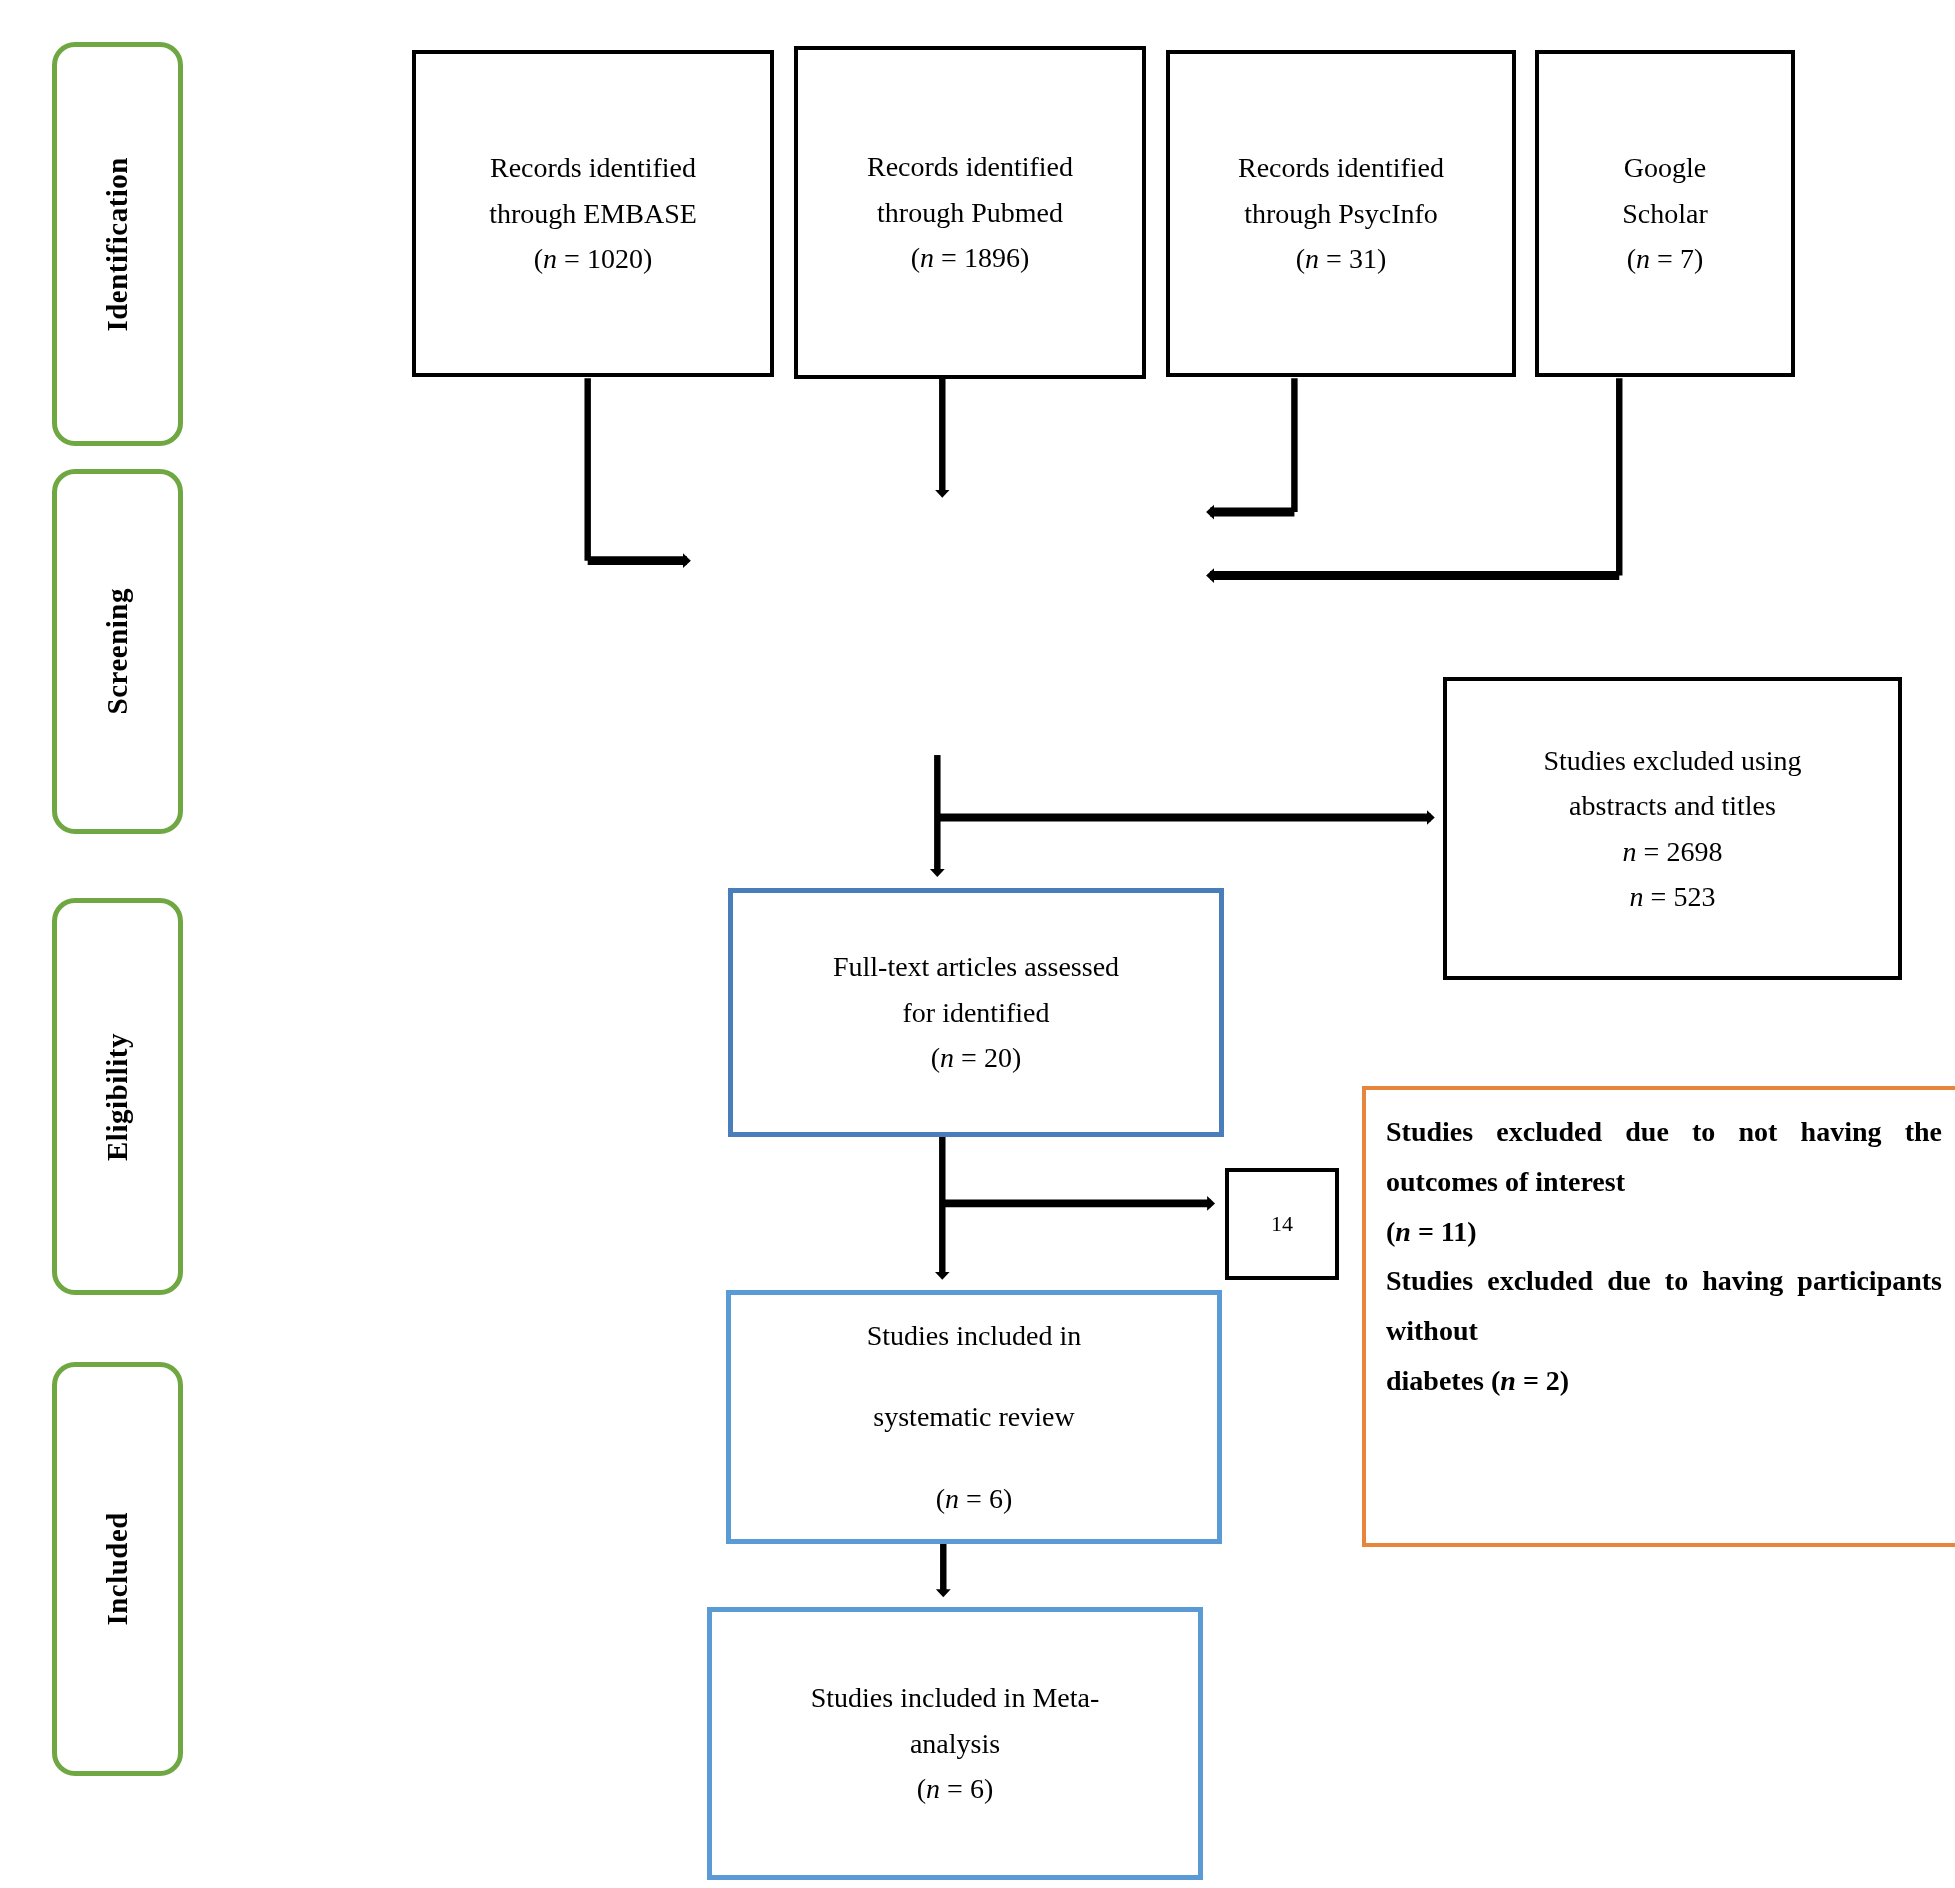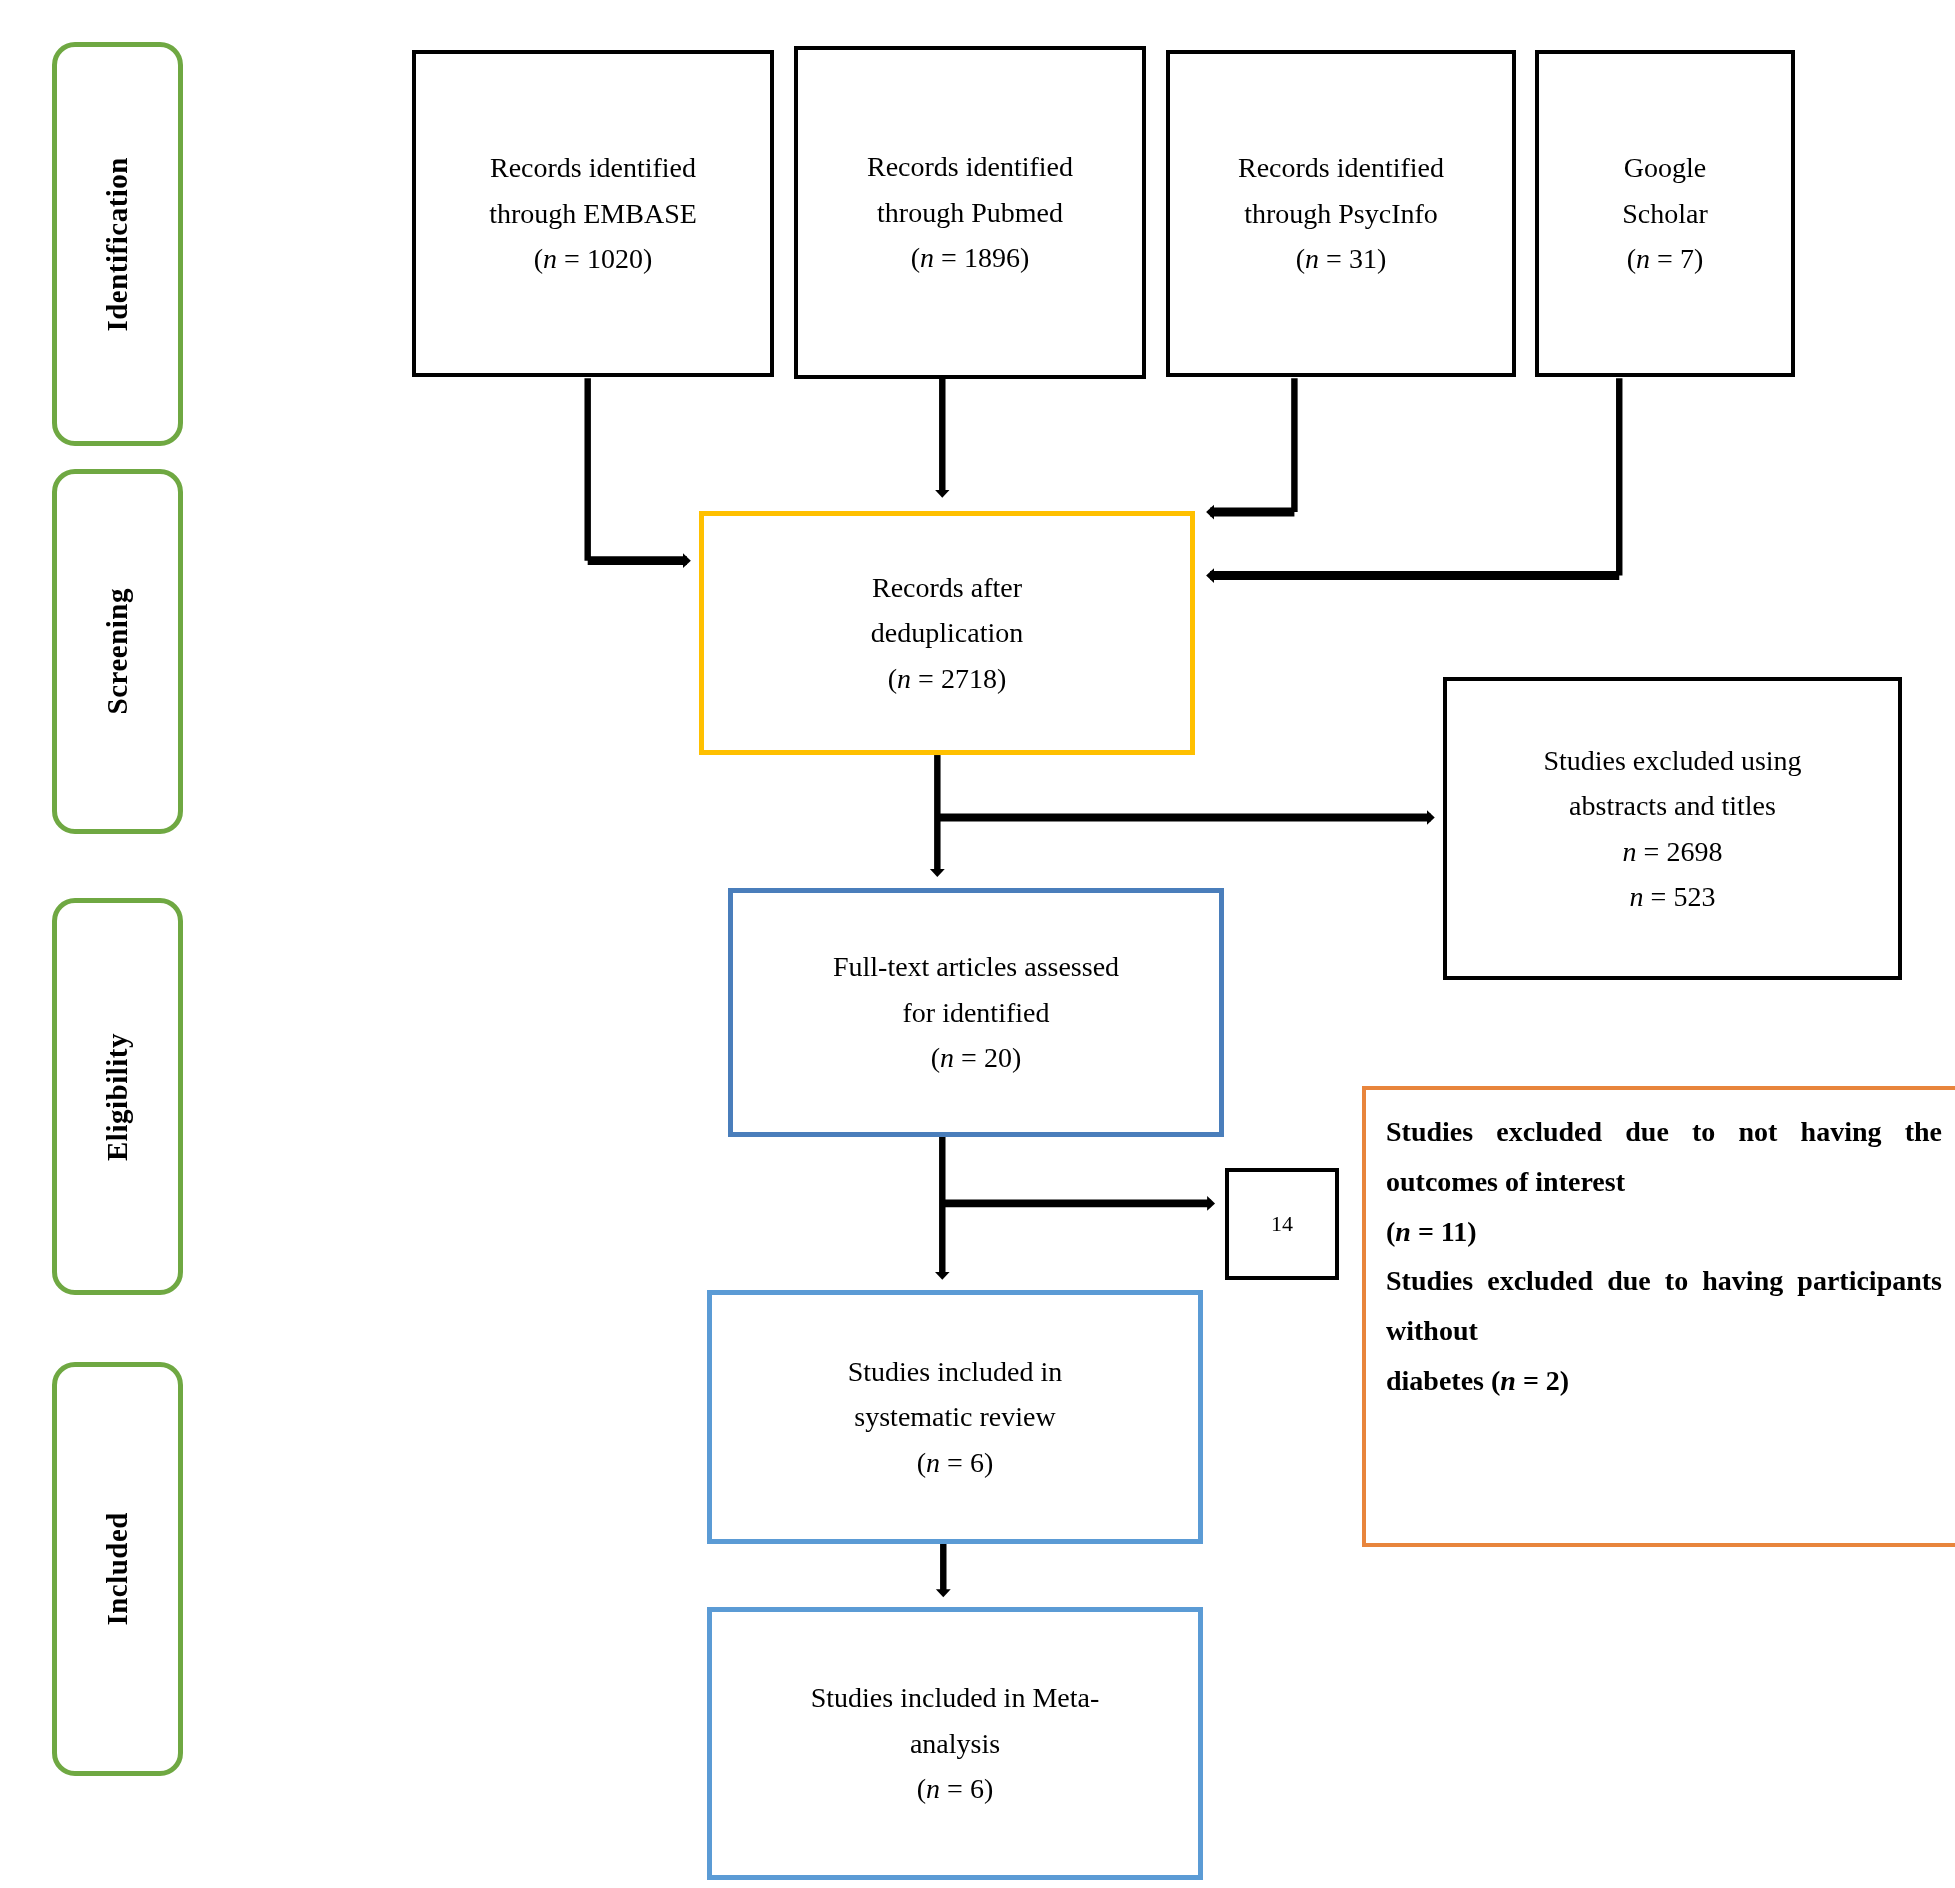--- a/index.html
+++ b/index.html
@@ -146,25 +146,20 @@
     <span class="ln">through PsycInfo</span>
     <span class="ln">(<i class="v">n</i> = 31)</span>
   </div>
 
   <div class="node black" style="left:1535px;top:50px;width:260px;height:327px;">
     <span class="ln">Google</span>
     <span class="ln">Scholar</span>
     <span class="ln">(<i class="v">n</i> = 7)</span>
   </div>
 
-  <div class="node amber" style="left:699px;top:511px;width:496px;height:244px;">
-    <span class="ln">Records after</span>
-    <span class="ln">deduplication</span>
-    <span class="ln">(<i class="v">n</i> = 2718)</span>
-  </div>
 
   <div class="node black" style="left:1443px;top:677px;width:459px;height:303px;">
     <span class="ln">Studies excluded using</span>
     <span class="ln">abstracts and titles</span>
     <span class="ln"><i class="v">n</i> = 2698</span>
     <span class="ln"><i class="v">n</i> = 523</span>
   </div>
 
   <div class="node blue-dark" style="left:704px;top:888px;width:496px;height:249px;margin-left:24px;">
     <span class="ln">Full-text articles assessed</span>
@@ -176,21 +171,21 @@
     <span class="ln">14</span>
   </div>
 
   <div class="node orange justify" style="left:1362px;top:1086px;width:604px;height:461px;font-weight:bold;">
     <span class="ln">Studies excluded due to not having the outcomes of interest</span>
     <span class="ln last">(<i class="v">n</i> = 11)</span>
     <span class="ln">Studies excluded due to having participants without</span>
     <span class="ln last">diabetes (<i class="v">n</i> = 2)</span>
   </div>
 
-  <div class="node blue-light" style="left:707px;top:1290px;width:496px;height:254px;">
+  <div class="node blue-light" style="left:726px;top:1290px;width:496px;height:254px;gap:36px;">
     <span class="ln">Studies included in</span>
     <span class="ln">systematic review</span>
     <span class="ln">(<i class="v">n</i> = 6)</span>
   </div>
 
   <div class="node blue-light" style="left:707px;top:1607px;width:496px;height:273px;">
     <span class="ln">Studies included in Meta-</span>
     <span class="ln">analysis</span>
     <span class="ln">(<i class="v">n</i> = 6)</span>
   </div>

